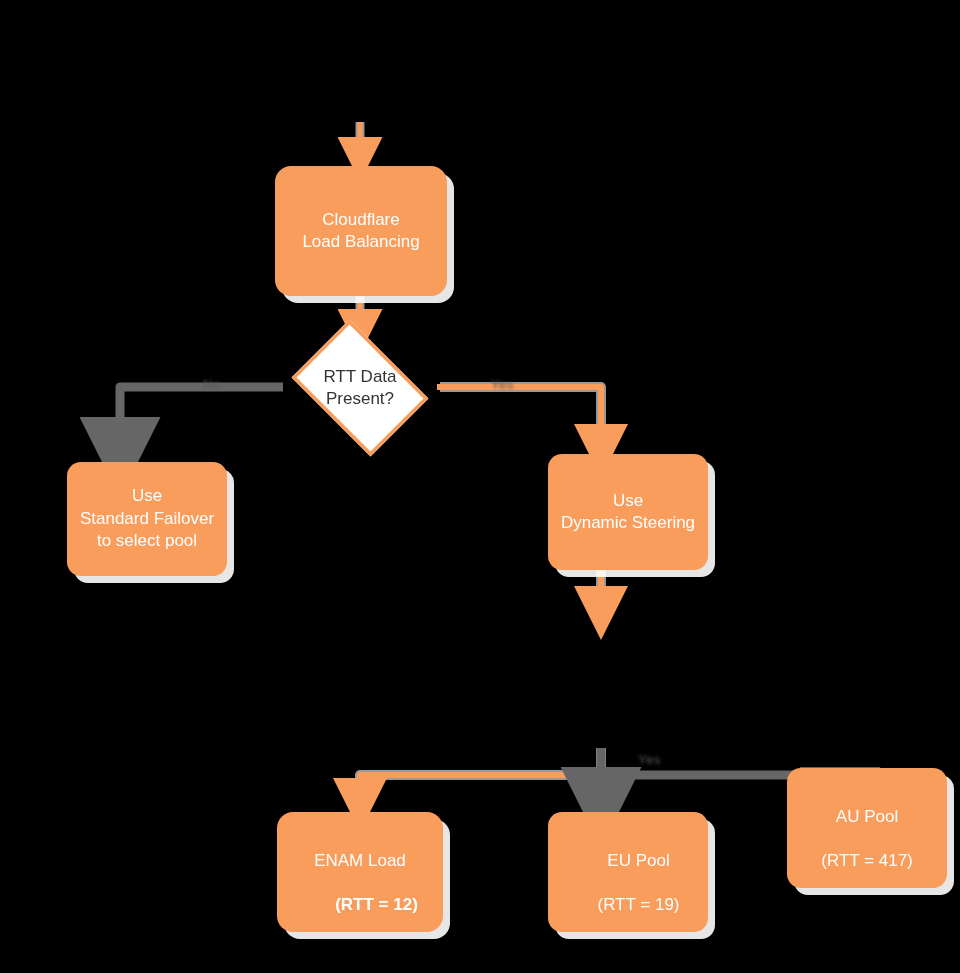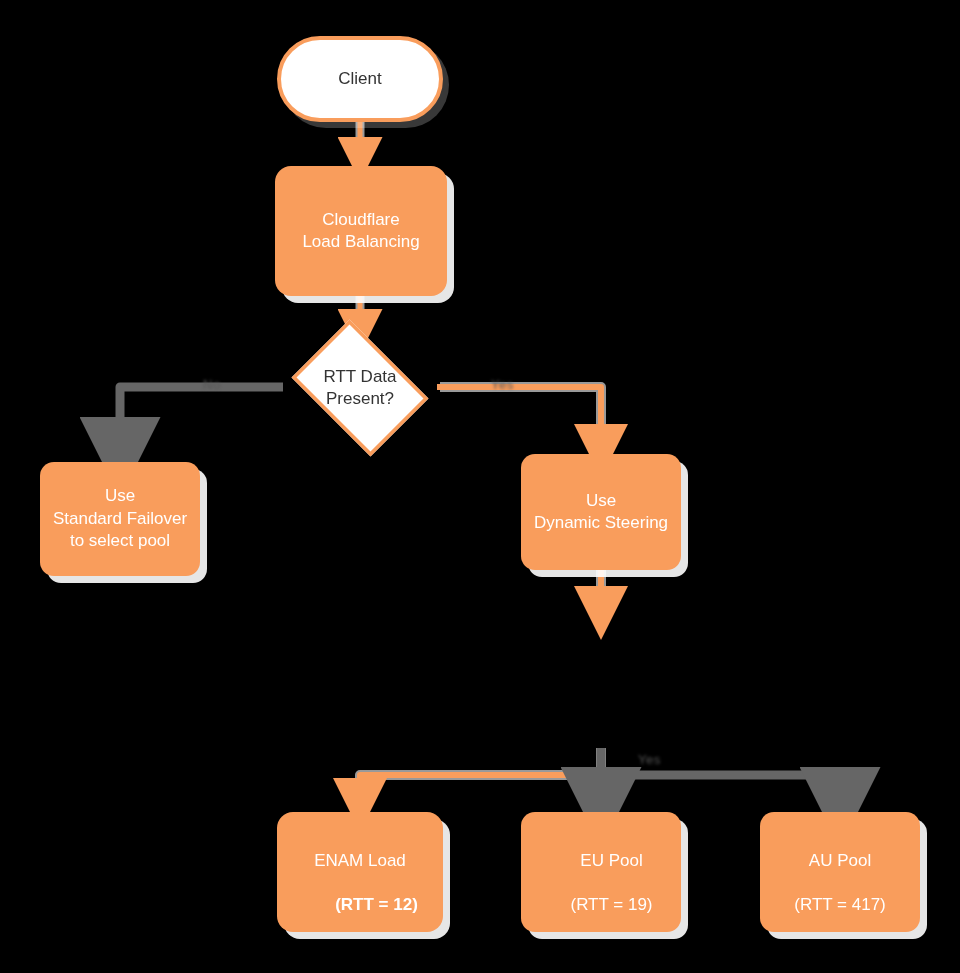--- a/index.html
+++ b/index.html
@@ -46,20 +46,21 @@
 
   
   .node-process {
     background: #f99d5c;
     color: #ffffff;
     border-radius: 16px;
     box-shadow: 7px 7px 0 0 rgba(255,255,255,0.9);
   }
   .node-process.rounded {
     border-radius: 14px;
+    margin-left: 27px;
   }
 
   
   .node-decision {
     background: transparent;
     color: #333333;
   }
   .node-decision .diamond-shape {
     position: absolute;
     left: 0; top: 0;
@@ -141,23 +142,20 @@
 
     <g>
       <path d="M601,748 L601,812" stroke="#666666" stroke-width="9" fill="none" marker-end="url(#arrow-gray)"></path>
     </g>
 
     <g>
       <path d="M601,775 L840,775 L840,812" stroke="#666666" stroke-width="9" fill="none" stroke-linejoin="round" marker-end="url(#arrow-gray)"></path>
     </g>
   </svg>
 
-  <div class="node node-terminal" style="left:277px; top:36px; width:166px; height:86px;">
-    <span class="node-label">Client</span>
-  </div>
 
   <div class="node node-process" style="left:275px; top:166px; width:172px; height:130px;">
     <span class="node-label">Cloudflare
 Load Balancing</span>
   </div>
 
   <div class="node node-decision" style="left:281px; top:330px; width:158px; height:116px;">
     <span class="diamond-shape"></span>
     <span class="diamond-label">
       <span>RTT Data</span><br>
@@ -190,20 +188,20 @@
     </span>
   </div>
 
   <div class="node node-process rounded" style="left:521px; top:812px; width:160px; height:120px;padding-left:21px;">
     <span class="node-label">
       <span>EU Pool</span><br>
       <span>(RTT = 19)</span>
     </span>
   </div>
 
-  <div class="node node-process rounded" style="left:760px; top:812px; width:160px; height:120px;">
+  <div class="node node-process rounded" style="left:760px; top:768px; width:160px; height:120px;">
     <span class="node-label">
       <span>AU Pool</span><br>
       <span>(RTT = 417)</span>
     </span>
   </div>
 
 </div>
 
 </body></html>

